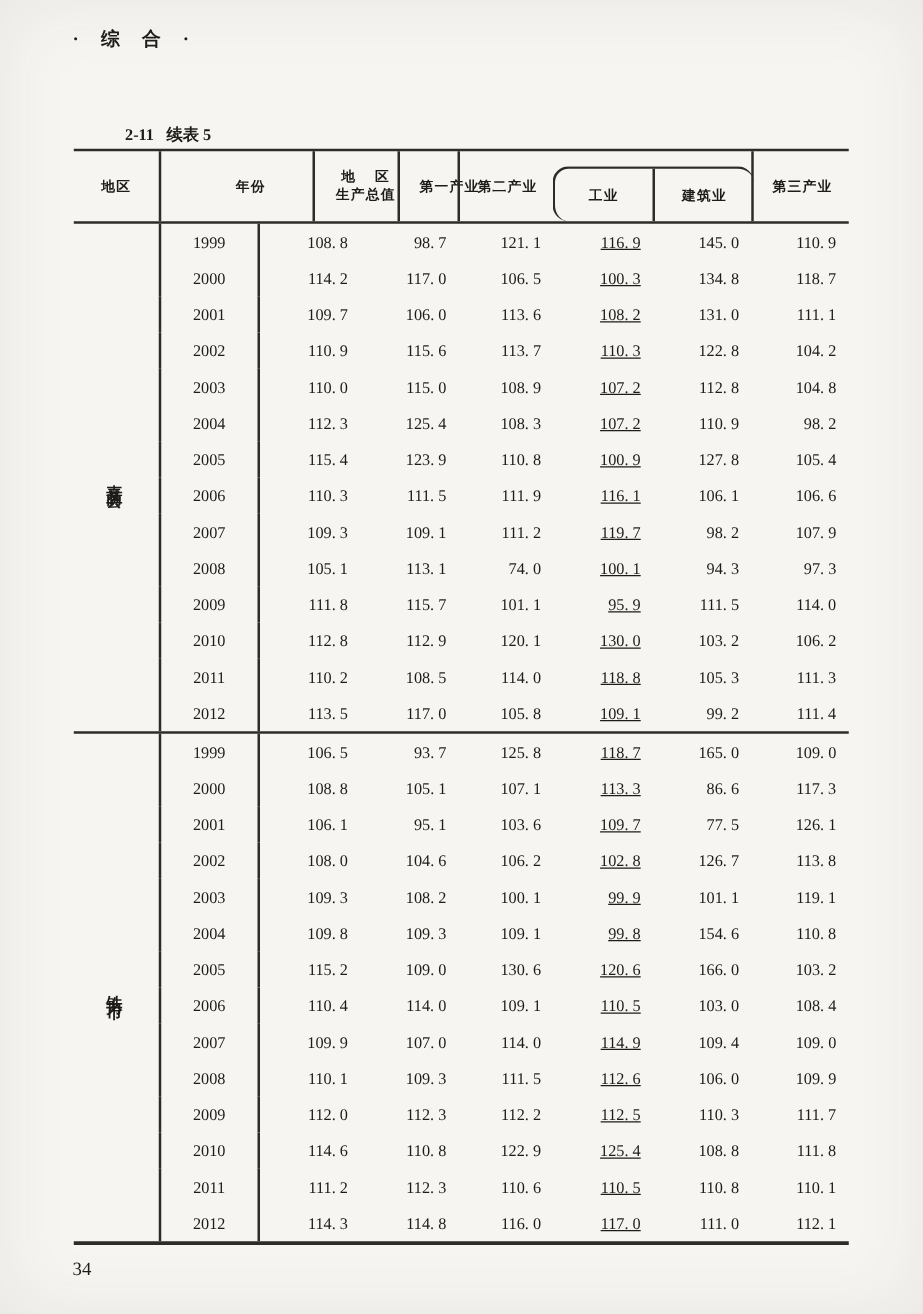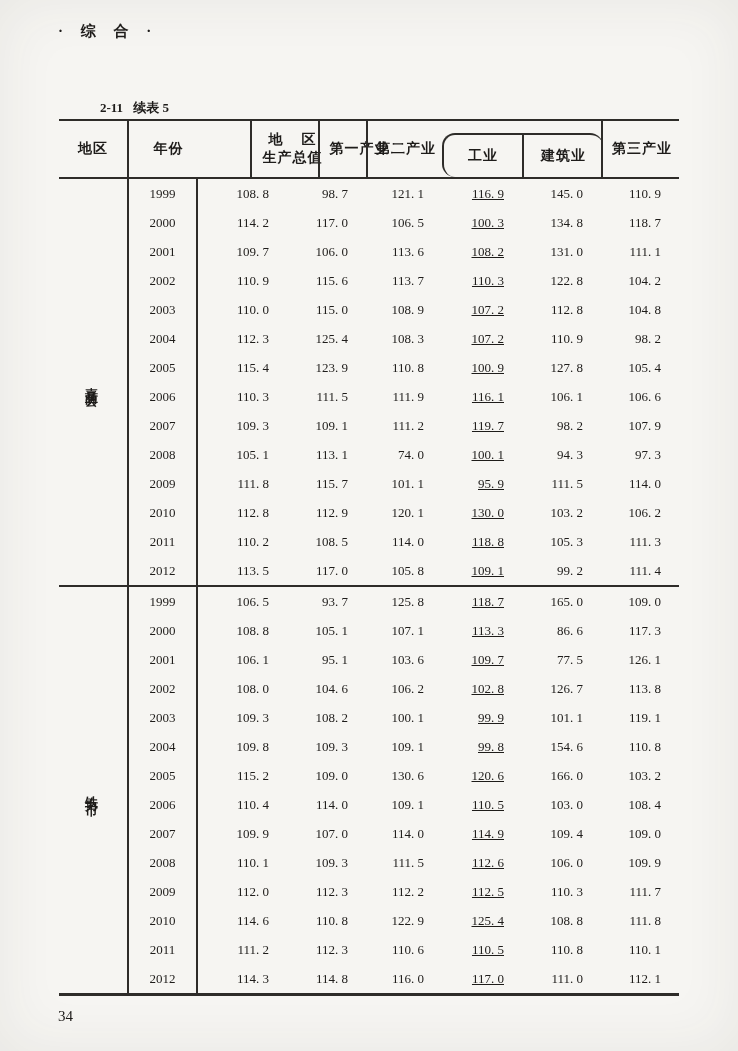--- a/index.html
+++ b/index.html
@@ -32,31 +32,31 @@
   }
   .caption .tno{margin-right:10px;}
   .stat-table{
     position:absolute;left:59px;top:119px;width:620px;
   }
   
   .thead{
     position:relative;height:56px;
     border-top:2px solid var(--line);
     border-bottom:2px solid var(--line);
-    font-size:14px;
+    font-size:11px;
     font-weight:bold;
     letter-spacing:1px;
   }
   .th{
     position:absolute;top:0;bottom:0;
     display:flex;align-items:center;justify-content:center;
     text-align:center;
   }
   .th-region{left:0;width:68px;}
-  .th-year{left:68px;width:79px;border-left:2px solid var(--line);}
+  .th-year{left:68px;width:79px;border-left:2px solid var(--line);padding-left:32px;}
   .th-gdp{left:147px;width:81px;border-left:2px solid var(--line);
           flex-direction:column;line-height:1.3;white-space:pre;margin-left:44px;}
   .th-primary{left:228px;width:79px;border-left:2px solid var(--line);margin-left:31px;}
   .th-secondary{left:307px;width:76px;border-left:2px solid var(--line);}
   .th-subgroup{
     position:absolute;left:383px;top:12px;bottom:0;width:159px;
     border-left:2px solid var(--line);
     border-top:2px solid var(--line);
     display:flex;
     border-radius:13px;
@@ -87,21 +87,21 @@
     padding-left:68px;
     display:flex;
     box-sizing:border-box;
   }
   .cell{
     display:flex;align-items:center;
     box-sizing:border-box;
     white-space:pre;
   }
   .cell.year{
-    width:71px;justify-content:center;
+    width:81px;justify-content:center;
     border-left:2px solid var(--line);
     border-right:2px solid var(--line);
   }
   .cell.num{justify-content:flex-end;padding-right:10px;}
   .cell.c0{width:81px;}
   .cell.c1{width:79px;}
   .cell.c2{width:76px;}
   .cell.c3{width:80px;text-decoration:underline;}
   .cell.c4{width:79px;}
   .cell.c5{width:78px;}

